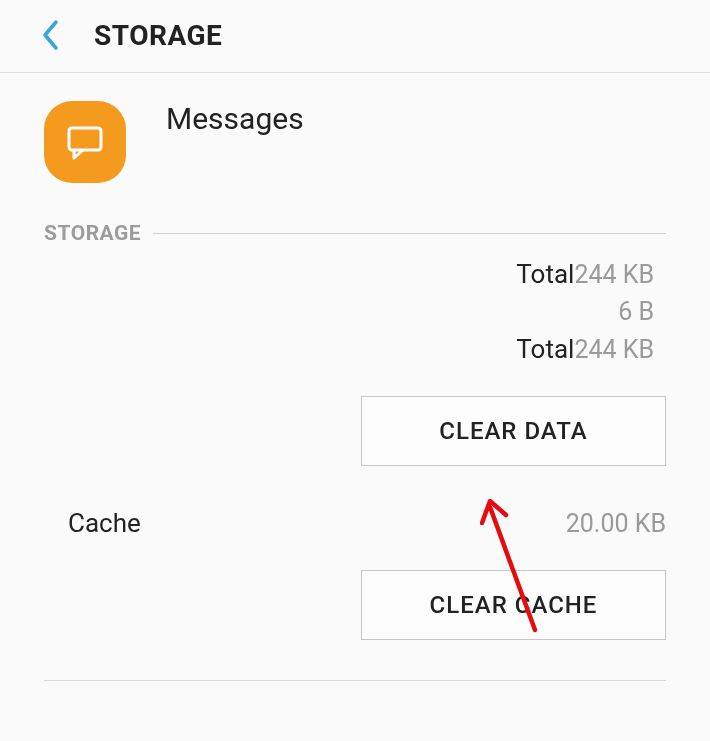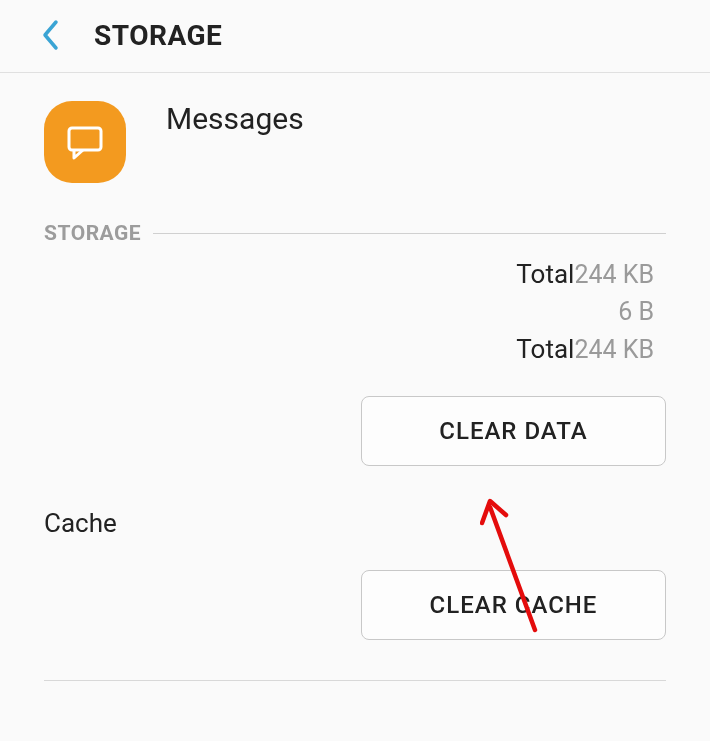--- a/index.html
+++ b/index.html
@@ -83,36 +83,36 @@
       color: #9a9a9a;
     }
     .button-row {
       display: flex;
       justify-content: flex-end;
       padding: 28px 44px 18px 44px;
     }
     .action-button {
       border: 1px solid #c8c8c8;
       background: #fdfdfd;
-      border-radius: 8px;
+      border-radius: 0;
       padding: 20px 0;
       width: 305px;
       text-align: center;
       font-size: 24px;
       font-weight: 500;
       letter-spacing: 1px;
       color: #222;
       cursor: pointer;
       text-transform: uppercase;
     }
     .cache-row {
       display: flex;
       justify-content: space-between;
       align-items: center;
-      padding: 24px 44px 4px 44px;
+      padding: 24px 44px 4px 68px;
     }
     .bottom-line {
       height: 1px;
       background: #d8d8d8;
       margin: 22px 44px 0 44px;
     }
     .annotation-arrow {
       position: absolute;
       left: 480px;
       top: 495px;
@@ -159,20 +159,21 @@
   <span class="stat-label">Total</span>
   <span class="stat-value">244 KB</span>
 </div>
 
 <div class="button-row">
   <div class="action-button">CLEAR DATA</div>
 </div>
 
 <div class="cache-row">
   <span class="stat-label">Cache</span>
+  <span class="stat-value">20.00 KB</span>
 </div>
 
 <div class="button-row">
   <div class="action-button">CLEAR CACHE</div>
 </div>
 
 <div class="bottom-line"></div>
 
 <svg class="annotation-arrow" width="80" height="140" viewBox="0 0 80 140">
   <path d="M 55 135 Q 35 80 10 12" stroke="#e40c0c" stroke-width="4.5" fill="none" stroke-linecap="round"></path>

